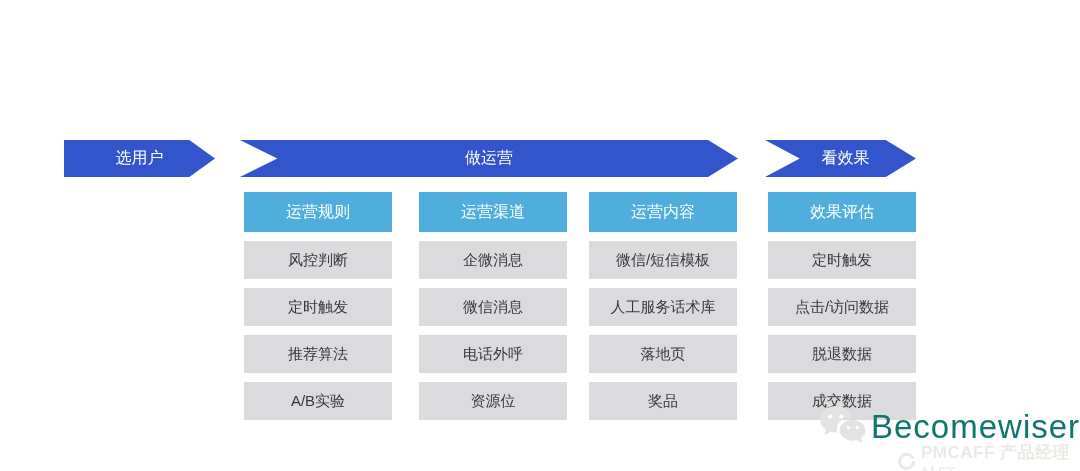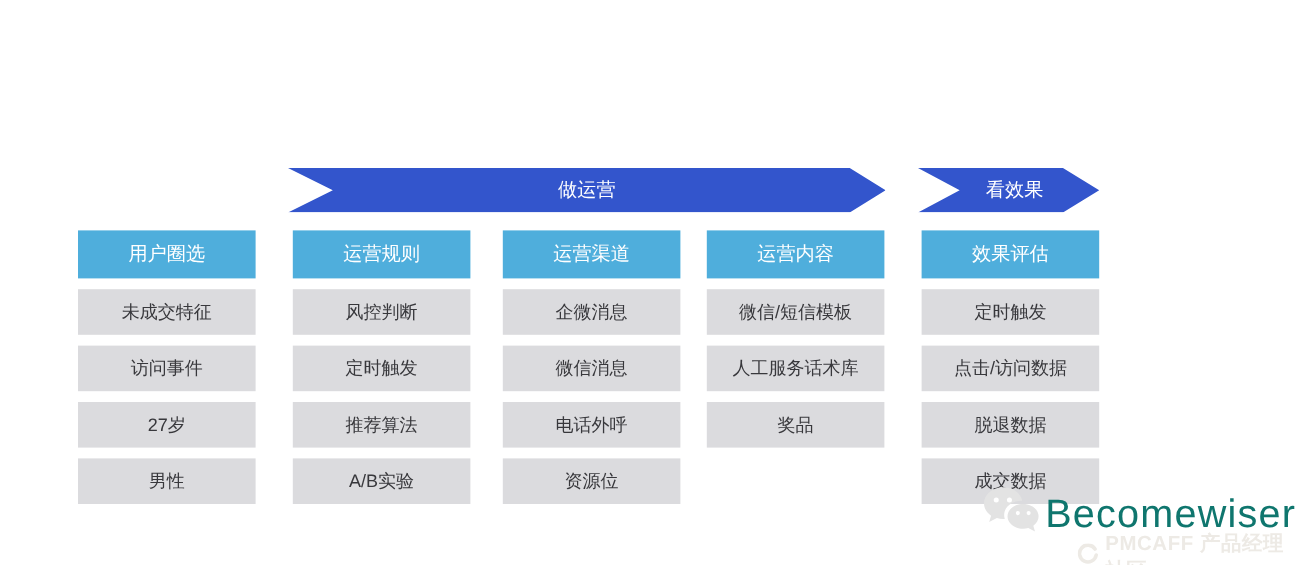--- a/index.html
+++ b/index.html
@@ -107,34 +107,30 @@
   }
 </style>
 </head>
 <body>
 
 <div class="canvas">
 
   <div class="title">
   </div>
 
+  <div class="stage stage-1">
+    <span>选用户</span>
+  </div>
   <div class="stage stage-2">
     <span>做运营</span>
   </div>
   <div class="stage stage-3">
     <span>看效果</span>
   </div>
 
-  <div class="col col-1">
-    <div class="col-header">用户圈选</div>
-    <div class="cell">未成交特征</div>
-    <div class="cell">访问事件</div>
-    <div class="cell">27岁</div>
-    <div class="cell">男性</div>
-  </div>
 
   <div class="col col-2">
     <div class="col-header">运营规则</div>
     <div class="cell">风控判断</div>
     <div class="cell">定时触发</div>
     <div class="cell">推荐算法</div>
     <div class="cell">A/B实验</div>
   </div>
 
   <div class="col col-3">
@@ -142,20 +138,21 @@
     <div class="cell">企微消息</div>
     <div class="cell">微信消息</div>
     <div class="cell">电话外呼</div>
     <div class="cell">资源位</div>
   </div>
 
   <div class="col col-4">
     <div class="col-header">运营内容</div>
     <div class="cell">微信/短信模板</div>
     <div class="cell">人工服务话术库</div>
+    <div class="cell">落地页</div>
     <div class="cell">奖品</div>
   </div>
 
   <div class="col col-5">
     <div class="col-header">效果评估</div>
     <div class="cell">定时触发</div>
     <div class="cell">点击/访问数据</div>
     <div class="cell">脱退数据</div>
     <div class="cell">成交数据</div>
   </div>

